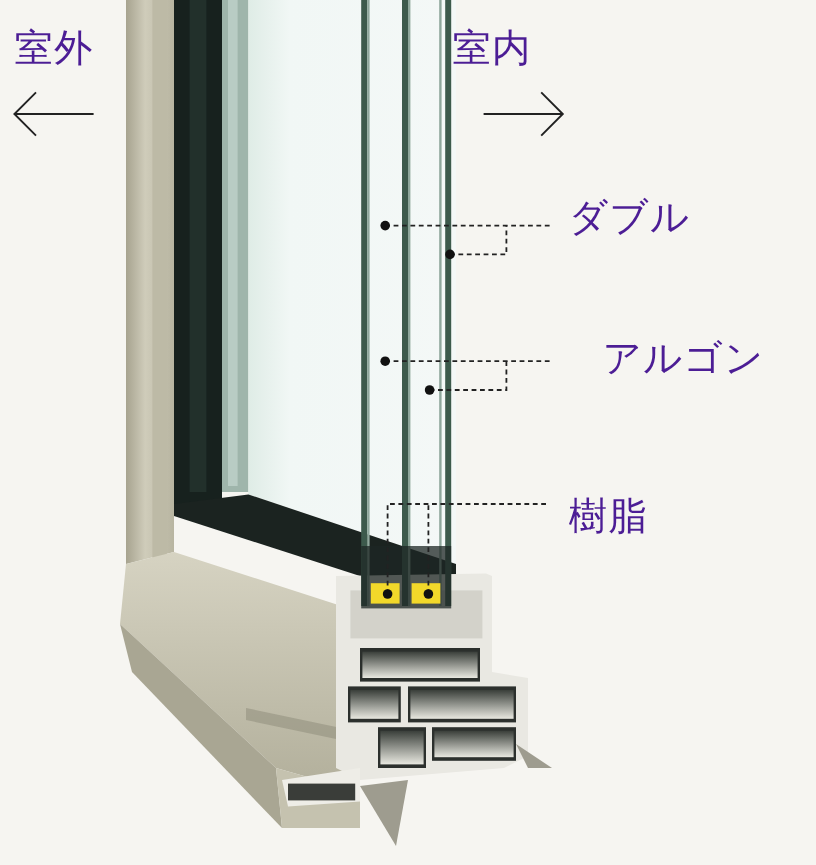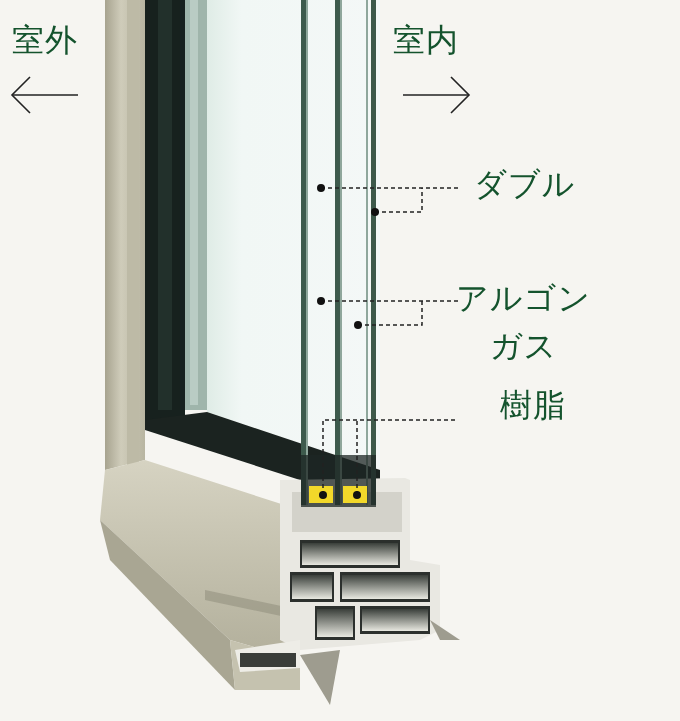--- a/index.html
+++ b/index.html
@@ -1,19 +1,19 @@
 <!DOCTYPE html>
 <html><head>
 <meta charset="utf-8">
 <style>
   html, body { margin:0; padding:0; }
   body { width:680px; height:721px; background:#f6f5f1; position:relative; overflow:hidden;
          font-family:"DejaVu Sans","Liberation Sans",sans-serif; color:#1e1e1e; }
   .diagram { position:absolute; left:0; top:0; width:680px; height:721px; }
-  .label { position:absolute; font-size:32px; line-height:1; letter-spacing:1px; white-space:nowrap; color:#14532d; }
+  .label { position:absolute; font-size:32px; line-height:1; letter-spacing:1px; white-space:nowrap; color:#4c1d95; }
   .label.two { line-height:48px; }
 </style>
 </head>
 <body>
 
 <svg class="diagram" viewBox="0 0 680 721" xmlns="http://www.w3.org/2000/svg">
   <defs>
     <linearGradient id="frameSide" x1="0" y1="0" x2="1" y2="0">
       <stop offset="0" stop-color="#a7a38f"></stop>
       <stop offset="0.4" stop-color="#cfccba"></stop>
@@ -113,26 +113,25 @@
     <line x1="12" y1="95" x2="78" y2="95"></line>
     <polyline points="30,77 12,95 30,113"></polyline>
   </g>
   <g stroke="#222" stroke-width="1.6" fill="none">
     <line x1="403" y1="95" x2="469" y2="95"></line>
     <polyline points="451,77 469,95 451,113"></polyline>
   </g>
 </svg>
 
 <div class="label" style="left:12px; top:24px;">室外</div>
-<div class="label" style="left:393px; top:24px;">室内</div>
+<div class="label" style="left:377px; top:24px;">室内</div>
 
-<div class="label two" style="left:474px; top:160px;">
+<div class="label two" style="left:474px; top:160px;font-family:Liberation Mono, monospace;">
   <div>ダブル</div>
 </div>
 
-<div class="label two" style="left:456px; top:274px;text-align:center;">
+<div class="label two" style="left:502px; top:274px;">
   <div>アルゴン</div>
-  <div>ガス</div>
 </div>
 
-<div class="label two" style="left:474px; top:381px;margin-left:26px;">
+<div class="label two" style="left:474px; top:406px;">
   <div>樹脂</div>
 </div>
 
 </body></html>

